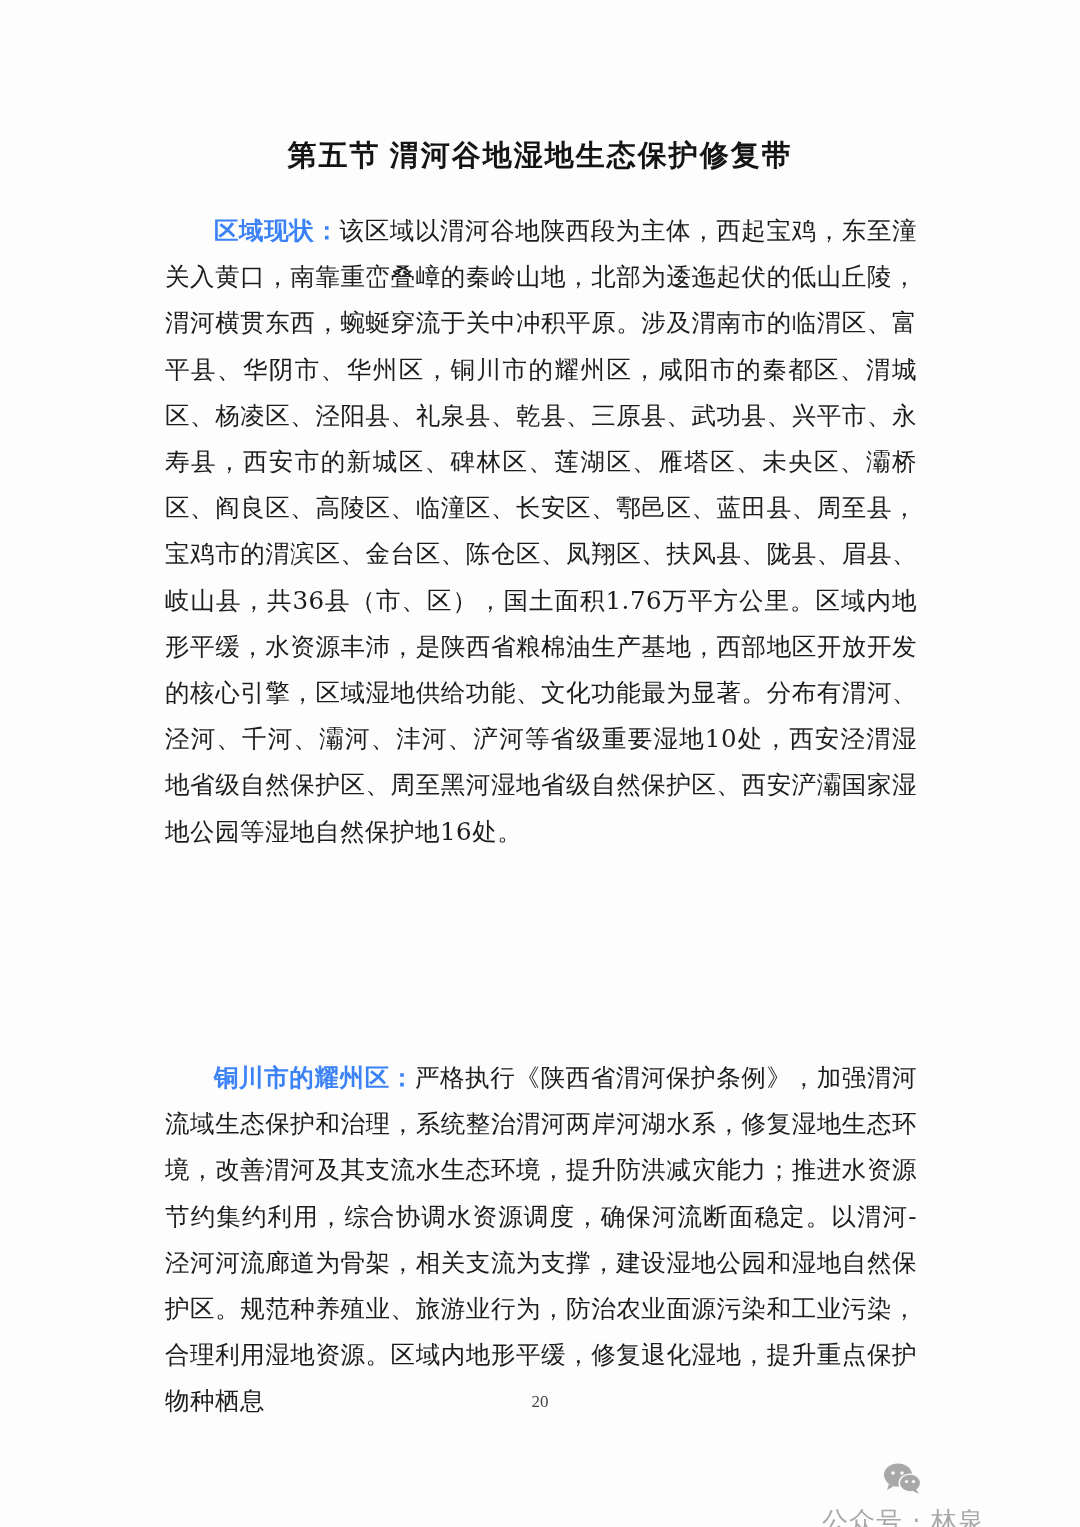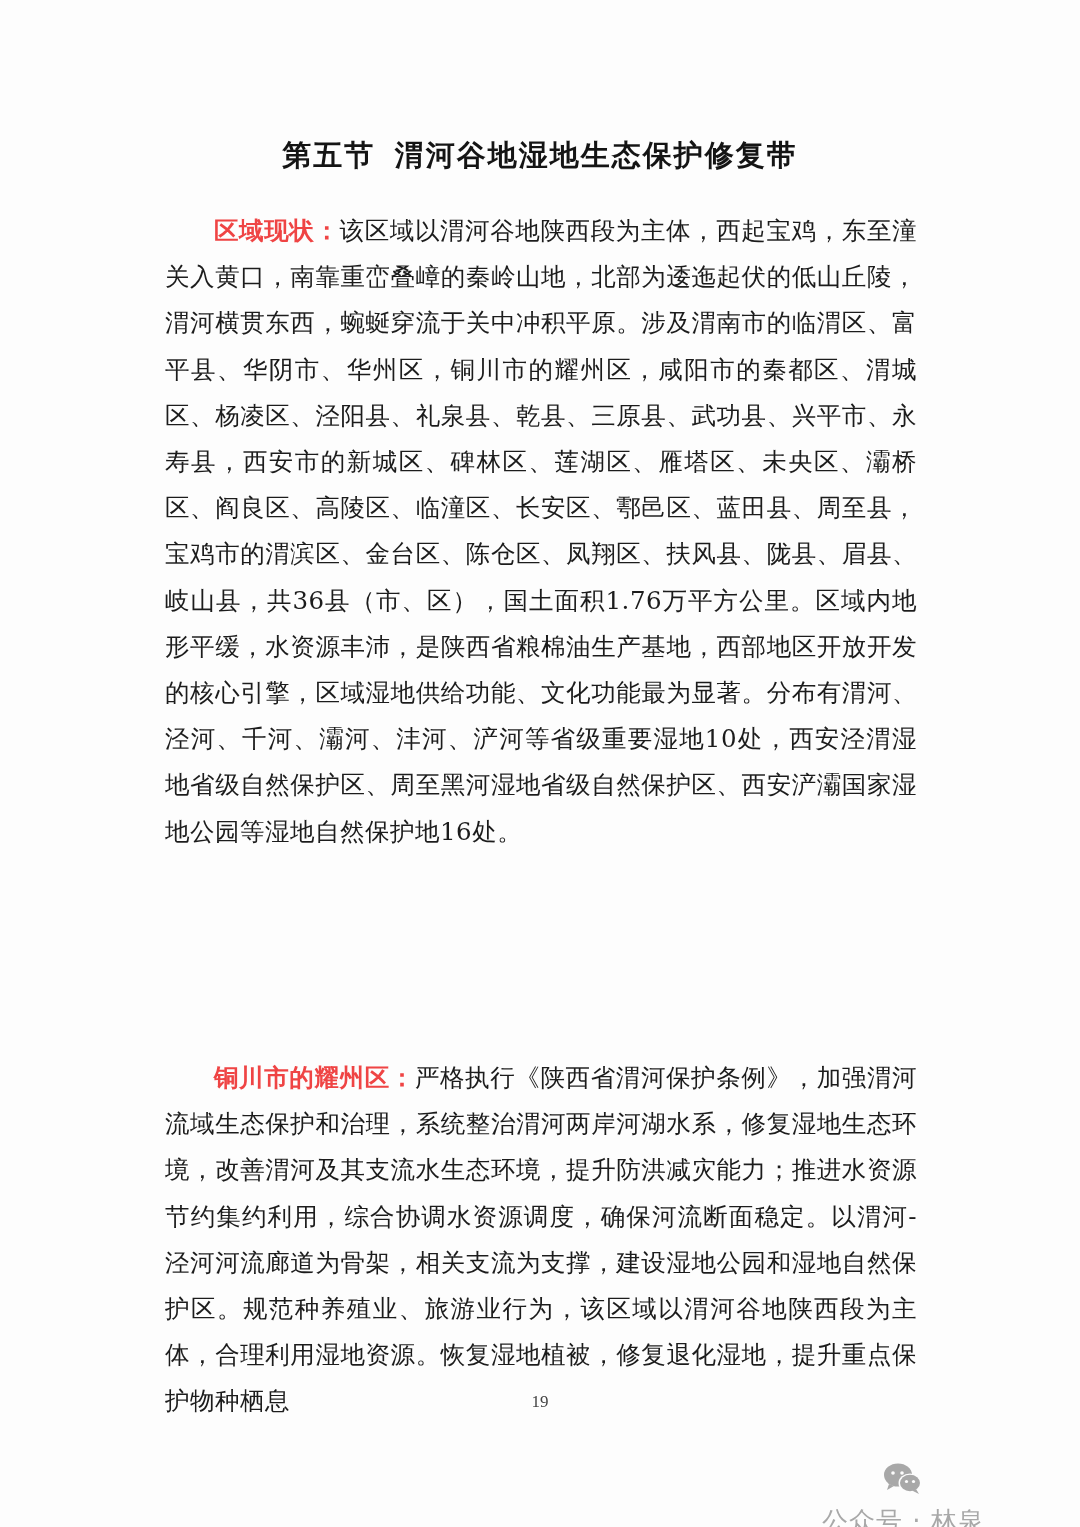--- a/index.html
+++ b/index.html
@@ -21,21 +21,21 @@
       width: 1080px;
       height: 1527px;
       background: #fdfdfd;
     }
     .title {
       position: absolute;
       top: 136px;
       left: 0;
       width: 1080px;
       text-align: center;
-      font-family: Liberation Mono, monospace;
+      font-family: Liberation Serif, serif;
       font-weight: bold;
       font-size: 29px;
       letter-spacing: 2px;
       color: #141414;
     }
     .body-text {
       position: absolute;
       left: 165px;
       width: 752px;
       font-size: 24.5px;
@@ -44,21 +44,21 @@
       text-justify: inter-character;
       letter-spacing: 0.5px;
     }
     .para {
       margin: 0;
       text-indent: 49px;
     }
     .lead {
       font-family: Liberation Sans, sans-serif;
       font-weight: bold;
-      color: #ef4444;
+      color: #3b82f6;
     }
     #para1 { top: 208px; }
     #para2 { top: 865px; }
     #para3 { top: 1055px; }
     .page-number {
       position: absolute;
       top: 1392px;
       left: 0;
       width: 1080px;
       text-align: center;
@@ -91,24 +91,24 @@
 <div class="page">
 
   <div class="title">第五节  渭河谷地湿地生态保护修复带</div>
 
   <div class="body-text" id="para1">
     <p class="para"><span class="lead">区域现状：</span><span>该区域以渭河谷地陕西段为主体，西起宝鸡，东至潼关入黄口，南靠重峦叠嶂的秦岭山地，北部为逶迤起伏的低山丘陵，渭河横贯东西，蜿蜒穿流于关中冲积平原。涉及渭南市的临渭区、富平县、华阴市、华州区，铜川市的耀州区，咸阳市的秦都区、渭城区、杨凌区、泾阳县、礼泉县、乾县、三原县、武功县、兴平市、永寿县，西安市的新城区、碑林区、莲湖区、雁塔区、未央区、灞桥区、阎良区、高陵区、临潼区、长安区、鄠邑区、蓝田县、周至县，宝鸡市的渭滨区、金台区、陈仓区、凤翔区、扶风县、陇县、眉县、岐山县，共36县（市、区），国土面积1.76万平方公里。区域内地形平缓，水资源丰沛，是陕西省粮棉油生产基地，西部地区开放开发的核心引擎，区域湿地供给功能、文化功能最为显著。分布有渭河、泾河、千河、灞河、沣河、浐河等省级重要湿地10处，西安泾渭湿地省级自然保护区、周至黑河湿地省级自然保护区、西安浐灞国家湿地公园等湿地自然保护地16处。</span></p>
   </div>
 
 
   <div class="body-text" id="para3">
-    <p class="para"><span class="lead">铜川市的耀州区：</span><span>严格执行《陕西省渭河保护条例》，加强渭河流域生态保护和治理，系统整治渭河两岸河湖水系，修复湿地生态环境，改善渭河及其支流水生态环境，提升防洪减灾能力；推进水资源节约集约利用，综合协调水资源调度，确保河流断面稳定。以渭河-泾河河流廊道为骨架，相关支流为支撑，建设湿地公园和湿地自然保护区。规范种养殖业、旅游业行为，该区域以渭河谷地陕西段为主体，合理利用湿地资源。恢复湿地植被，修复退化湿地，提升重点保护物种栖息</span></p>
+    <p class="para"><span class="lead">铜川市的耀州区：</span><span>严格执行《陕西省渭河保护条例》，加强渭河流域生态保护和治理，系统整治渭河两岸河湖水系，修复湿地生态环境，改善渭河及其支流水生态环境，提升防洪减灾能力；推进水资源节约集约利用，综合协调水资源调度，确保河流断面稳定。以渭河-泾河河流廊道为骨架，相关支流为支撑，建设湿地公园和湿地自然保护区。规范种养殖业、旅游业行为，防治农业面源污染和工业污染，合理利用湿地资源。区域内地形平缓，修复退化湿地，提升重点保护物种栖息</span></p>
   </div>
 
-  <div class="page-number">19</div>
+  <div class="page-number">20</div>
 
   <div class="watermark">
     <span class="wechat-icon">
       <svg width="40" height="34" viewBox="0 0 40 34">
         <ellipse cx="15" cy="13" rx="14" ry="11.5" fill="#a8a8a8"></ellipse>
         <path d="M6 22 L4 28 L11 24 Z" fill="#a8a8a8"></path>
         <circle cx="10" cy="11" r="1.8" fill="#fdfdfd"></circle>
         <circle cx="19" cy="11" r="1.8" fill="#fdfdfd"></circle>
         <ellipse cx="27" cy="21" rx="11.5" ry="9.5" fill="#fdfdfd"></ellipse>
         <ellipse cx="27" cy="21" rx="10" ry="8.3" fill="#a8a8a8"></ellipse>

